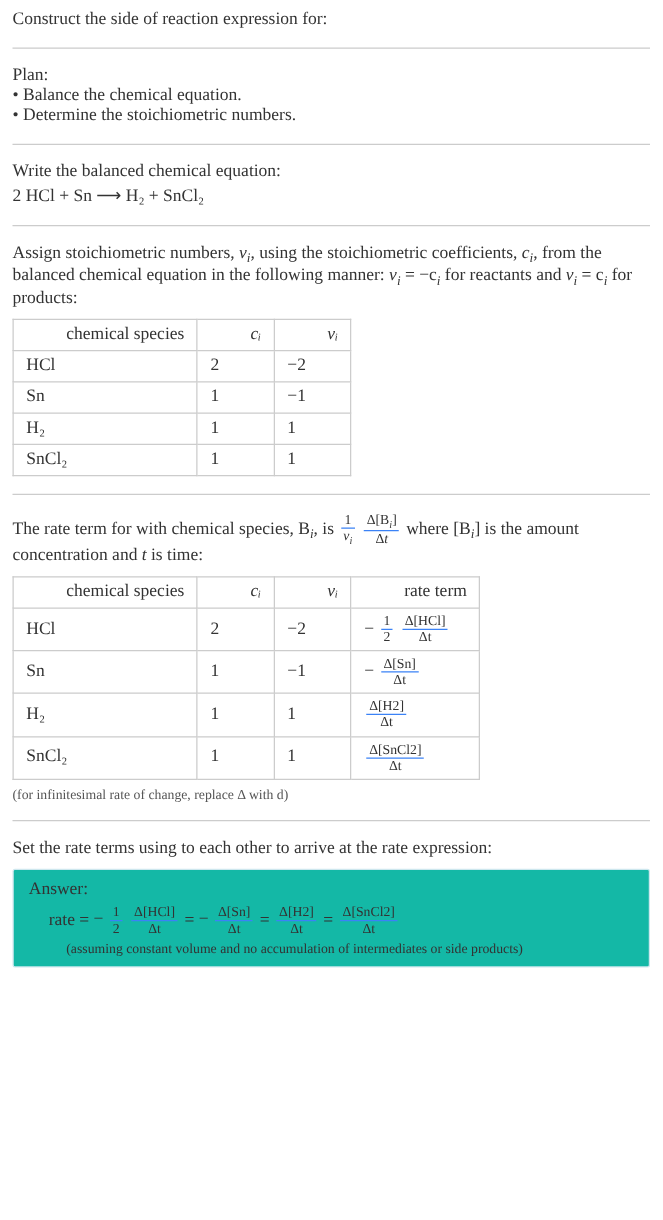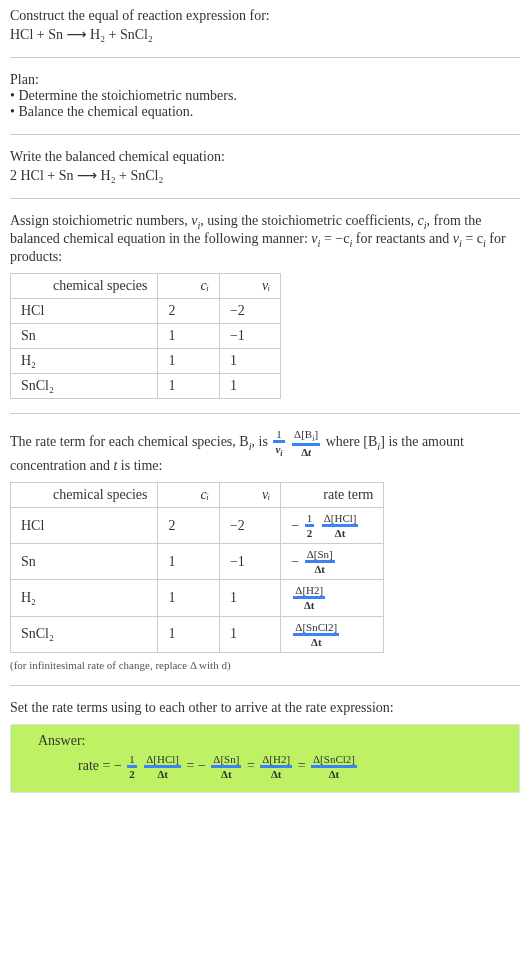--- a/index.html
+++ b/index.html
@@ -42,31 +42,31 @@
   table.data-table th {
     background: #fff;
     padding-left: 42px;
   }
   .footnote {
     font-size: 11px;
     color: #555;
     margin-top: 0;
   }
   .answer-box {
-    background: #bef264;
+    background: #14b8a6;
     border: 1px solid #cde7ee;
     border-radius: 2px;
-    padding: 8px 27px;
+    padding: 8px 12px;
     margin-top: 6px;
   }
   .answer-heading {
     margin-bottom: 4px;
   }
   .answer-rate {
-    margin-left: 40px;
+    margin-left: 16px;
     margin-bottom: 4px;
   }
   .answer-note {
     font-size: 11px;
     margin-left: 30px;
   }
   sub {
     font-size: 0.75em;
   }
   
@@ -77,49 +77,47 @@
     font-size: 11px;
     line-height: 1.1;
     margin: 0 2px;
   }
   .frac .num {
     display: block;
     padding: 0 2px;
   }
   .frac .den {
     display: block;
-    border-top: 3px solid #3b82f6;
+    border-top: 1px solid #3b82f6;
     padding: 0 2px;
-    font-weight: bold;
   }
   .neg {
     display: inline-block;
     vertical-align: middle;
   }
   .rate-cell {
     white-space: nowrap;
   }
   .italic {
     font-style: italic;
   }
 </style>
 </head>
 <body>
 
 <div class="section">
-  <div class="intro-line">Construct the equal of reaction expression for:</div>
-  <div class="equation">HCl + Sn ⟶ H₂ + SnCl₂</div>
+  <div class="intro-line">Construct the side of reaction expression for:</div>
 </div>
 
 <hr class="divider">
 
 <div class="section">
   <div>Plan:</div>
+  <div class="bullet">• Balance the chemical equation.</div>
   <div class="bullet">• Determine the stoichiometric numbers.</div>
-  <div class="bullet">• Balance the chemical equation.</div>
 </div>
 
 <hr class="divider">
 
 <div class="section">
   <div>Write the balanced chemical equation:</div>
   <div class="equation">2 HCl + Sn ⟶ H₂ + SnCl₂</div>
 </div>
 
 <hr class="divider">
@@ -154,21 +152,21 @@
     <td>SnCl₂</td>
     <td>1</td>
     <td>1</td>
   </tr>
 </tbody>
   </table>
 
 <hr class="divider">
 
 <div class="section">
-  <span>The rate term for each chemical species, B</span><sub class="italic">i</sub><span>, is </span>
+  <span>The rate term for with chemical species, B</span><sub class="italic">i</sub><span>, is </span>
   <span class="frac"><span class="num">1</span><span class="den italic">ν<sub>i</sub></span></span>
   <span class="frac"><span class="num">Δ[B<sub class="italic">i</sub>]</span><span class="den">Δ<span class="italic">t</span></span></span>
   <span> where [B</span><sub class="italic">i</sub><span>] is the amount concentration and </span><span class="italic">t</span><span> is time:</span>
 </div>
 
 <table class="data-table">
   <tbody>
       <tr>
     <th>chemical species</th>
     <th><span class="italic">cᵢ</span></th>
@@ -228,13 +226,14 @@
     <span class="frac"><span class="num">1</span><span class="den">2</span></span>
     <span class="frac"><span class="num">Δ[HCl]</span><span class="den">Δt</span></span>
     <span> = </span>
     <span class="neg">−</span>
     <span class="frac"><span class="num">Δ[Sn]</span><span class="den">Δt</span></span>
     <span> = </span>
     <span class="frac"><span class="num">Δ[H2]</span><span class="den">Δt</span></span>
     <span> = </span>
     <span class="frac"><span class="num">Δ[SnCl2]</span><span class="den">Δt</span></span>
   </div>
+  <div class="answer-note">(assuming constant volume and no accumulation of intermediates or side products)</div>
 </div>
 
 </body></html>

